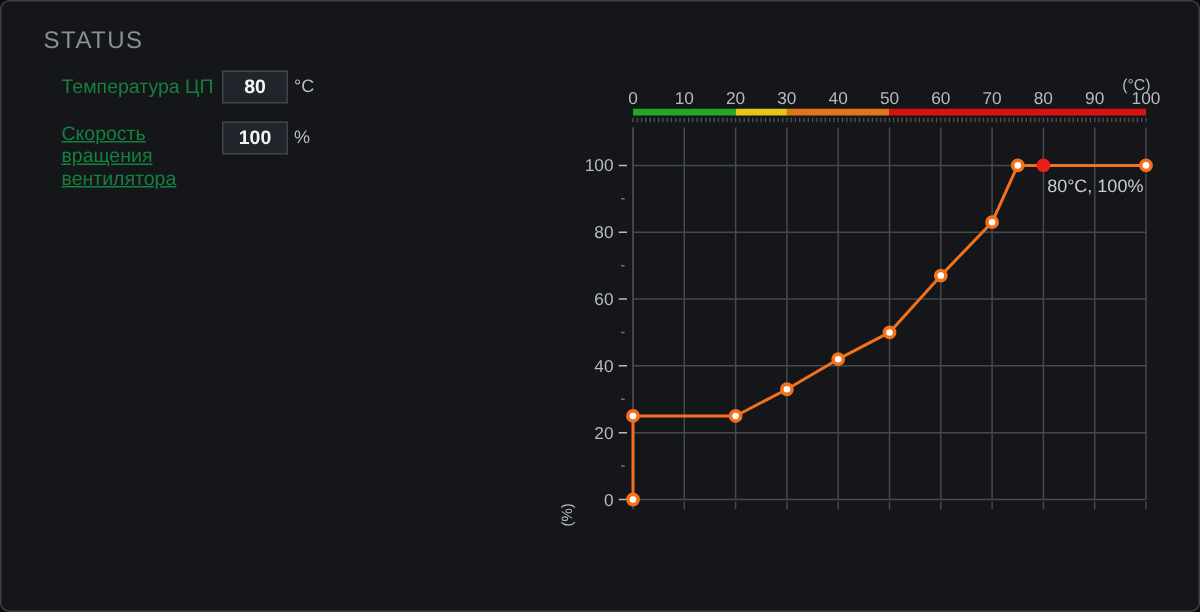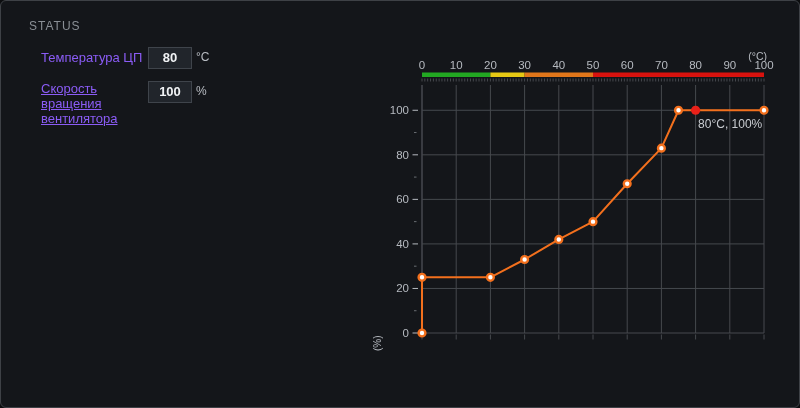--- a/index.html
+++ b/index.html
@@ -3,25 +3,25 @@
 <meta charset="utf-8">
 <style>
   html,body{margin:0;padding:0;background:#0c0d0f;}
   .screen{
     position:relative;width:798px;height:406px;
     background:#14161a;border:1px solid #3e4146;border-radius:6px;
     font-family:"Liberation Sans",sans-serif;overflow:hidden;
   }
   .status-title{
     position:absolute;left:28px;top:18px;margin:0;
-    font-size:12px;font-weight:400;letter-spacing:1px;color:#8a8f95;
+    font-size:16px;font-weight:400;letter-spacing:1px;color:#8a8f95;
   }
   .row-label{
     position:absolute;left:40px;width:114px;
-    font-size:13px;line-height:15px;color:#8b5cf6;
+    font-size:13px;line-height:15px;color:#15803d;
   }
   .lbl-temp{top:49px;}
   .lbl-fan{top:80px;text-decoration:underline;}
   .value-box{
     position:absolute;left:147px;width:42px;height:20px;
     background:#21252b;border:1px solid #3f444b;
     color:#f1f3f5;font-size:13px;font-weight:bold;
     text-align:center;line-height:20px;
   }
   .box-temp{top:46px;}

